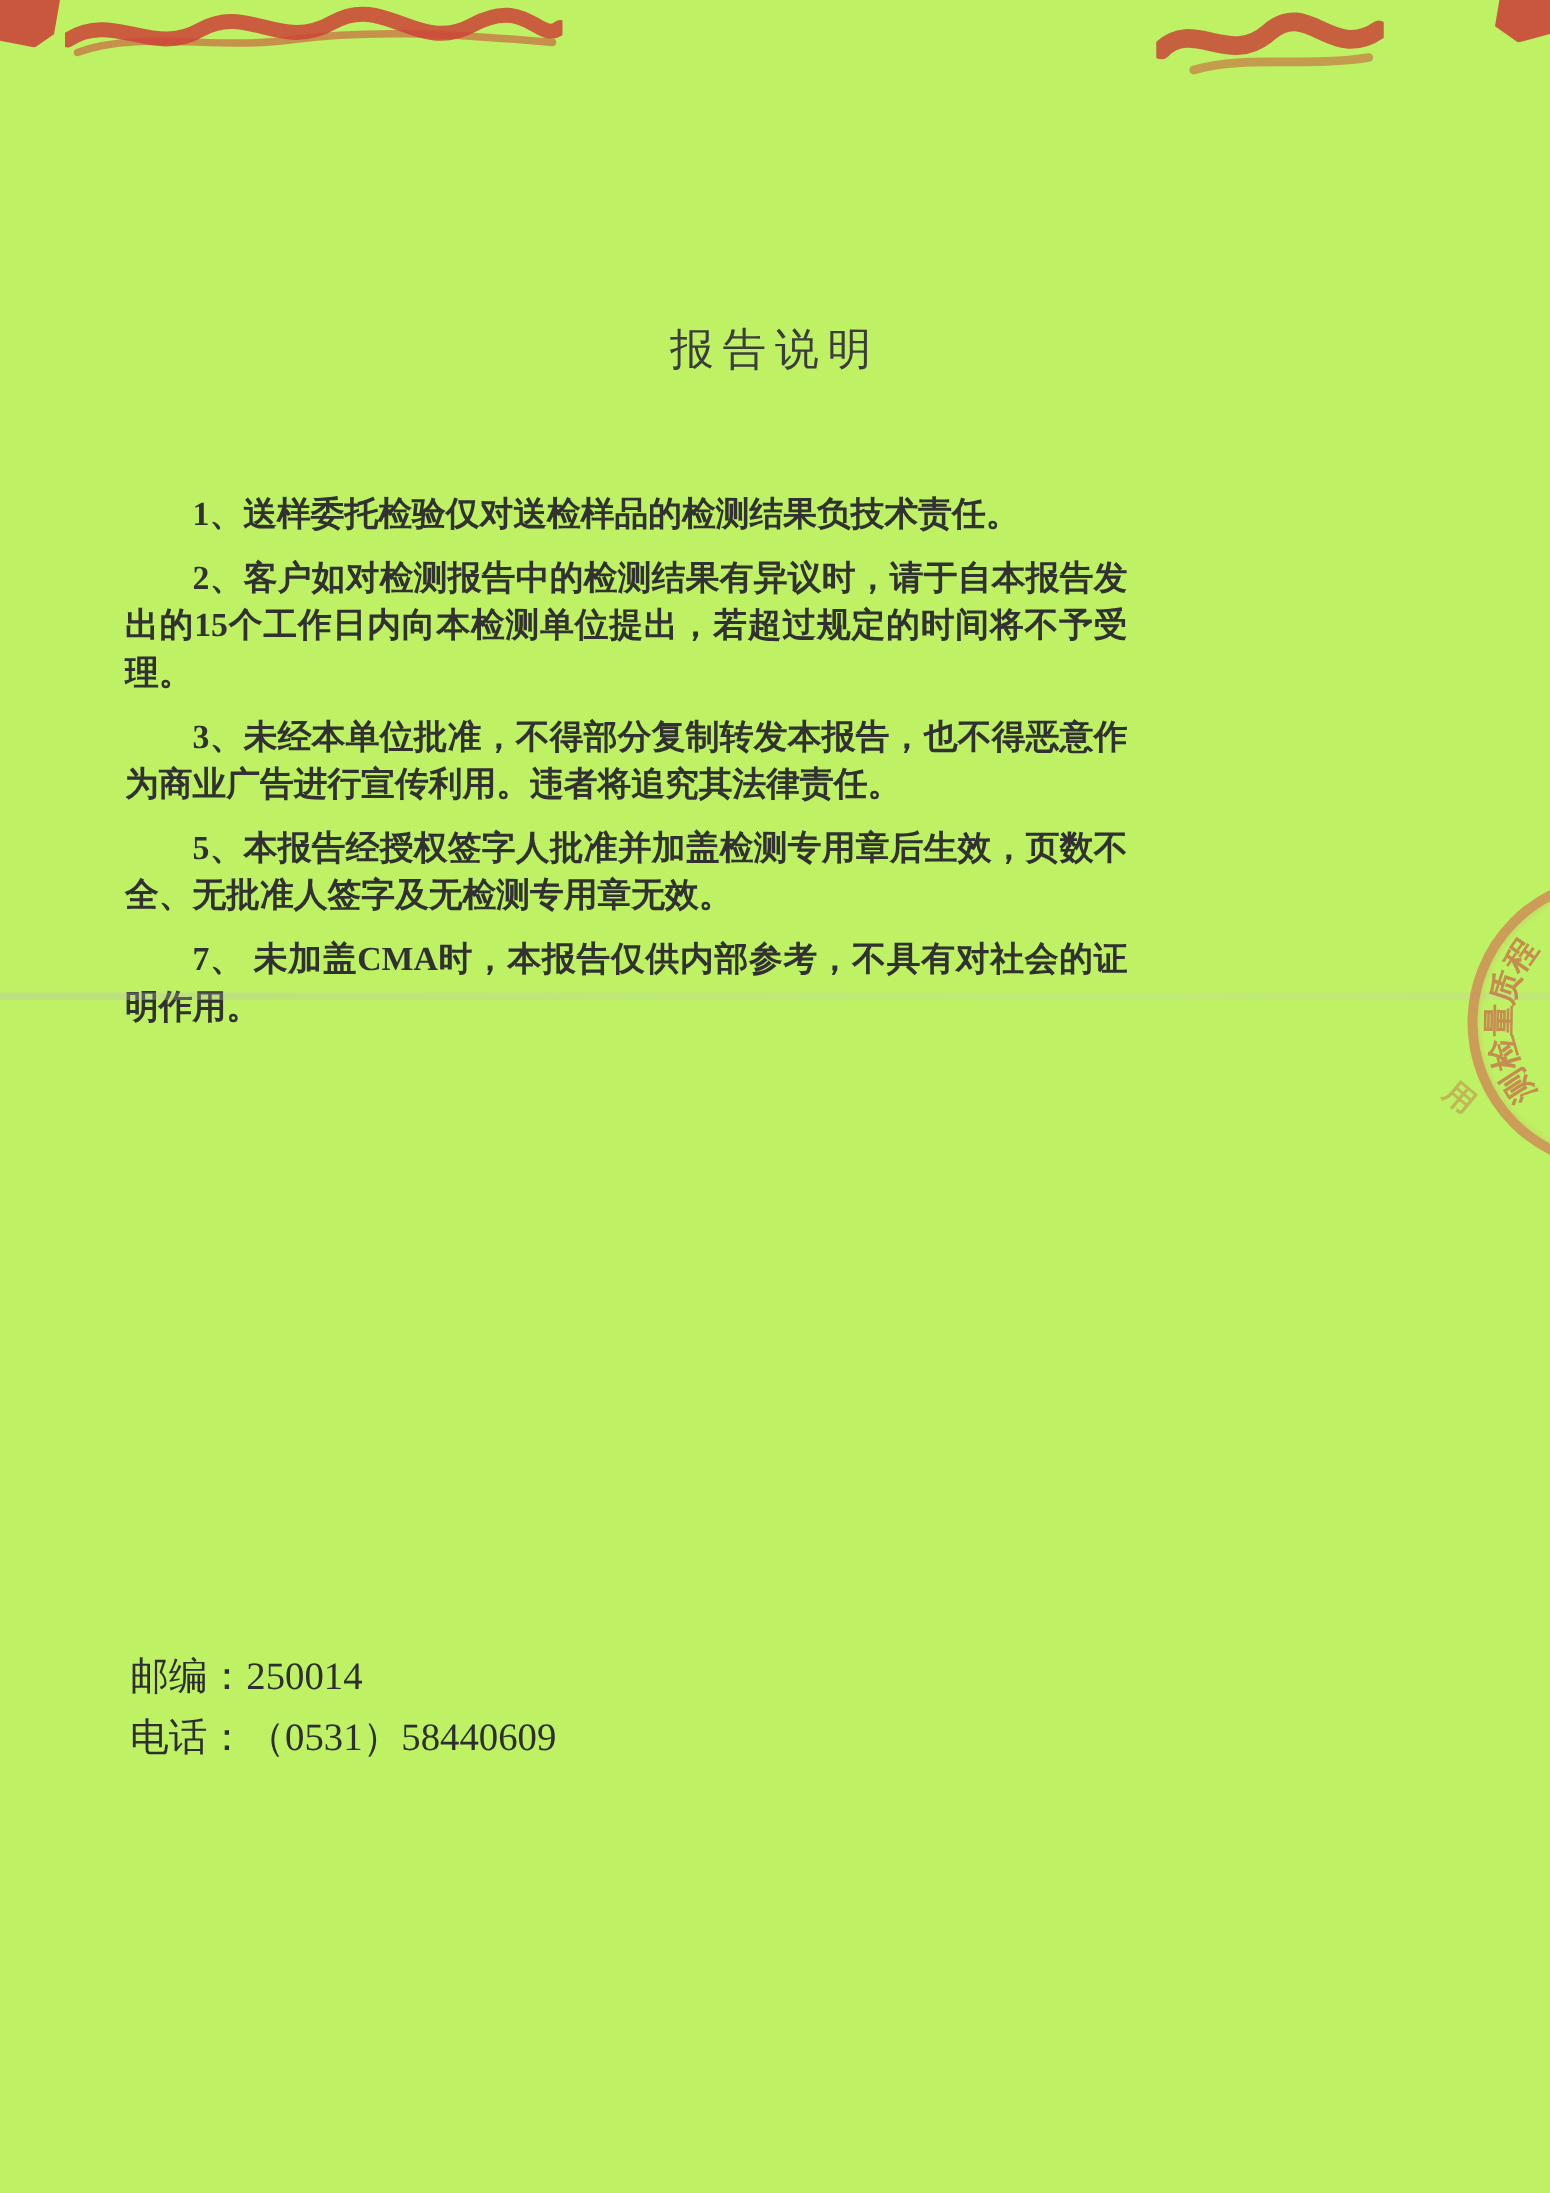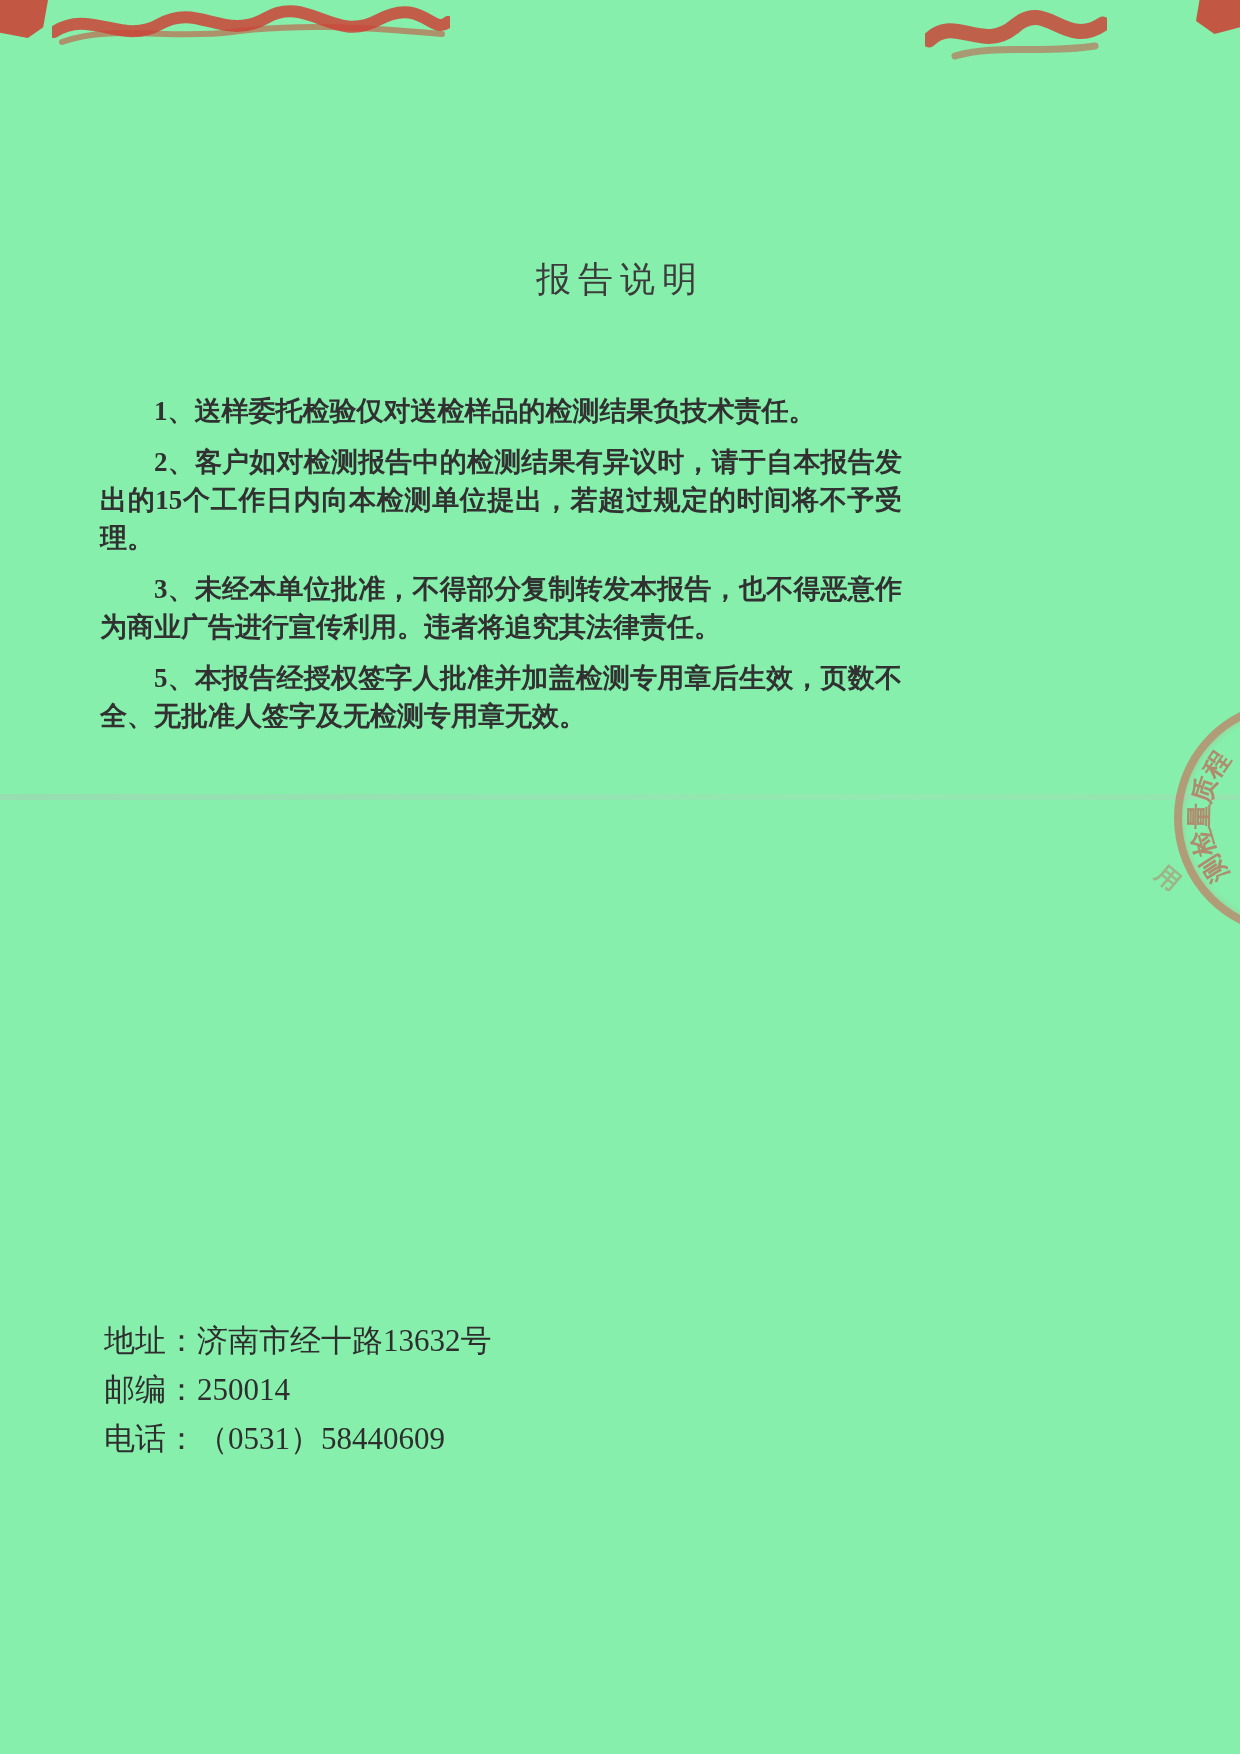--- a/index.html
+++ b/index.html
@@ -4,21 +4,21 @@
 <style>
   html,body{margin:0;padding:0;}
   body{
     width:1240px;height:1754px;
     background:#f4f4f2;
     font-family:"Liberation Serif","DejaVu Serif",serif;
   }
   .page{
     position:relative;
     width:1240px;height:1754px;
-    background:#86efac;
+    background:#bef264;
     overflow:hidden;
     color:#313131;
   }
 
   
   .corner-mark{
     position:absolute;top:0;
     background:#c94638;opacity:.9;
   }
   .corner-mark.left{left:0;width:48px;height:38px;
@@ -98,35 +98,35 @@
   </svg>
   <div class="corner-mark right"></div>
 
   <h1 class="title">报告说明</h1>
 
   <div class="notes">
     <p>1、送样委托检验仅对送检样品的检测结果负技术责任。</p>
     <p>2、客户如对检测报告中的检测结果有异议时，请于自本报告发出的15个工作日内向本检测单位提出，若超过规定的时间将不予受理。</p>
     <p>3、未经本单位批准，不得部分复制转发本报告，也不得恶意作为商业广告进行宣传利用。违者将追究其法律责任。</p>
     <p>5、本报告经授权签字人批准并加盖检测专用章后生效，页数不全、无批准人签字及无检测专用章无效。</p>
+    <p>7、 未加盖CMA时，本报告仅供内部参考，不具有对社会的证明作用。</p>
   </div>
 
   <div class="scan-line"></div>
 
   <div class="stamp">
     <div class="stamp-ring"></div>
     <div>
         <span class="stamp-char" style="left: 54.638px; top: 77.231px; transform: rotate(305deg);">程</span>
         <span class="stamp-char" style="left: 42.5028px; top: 101.57px; transform: rotate(288deg);">质</span>
         <span class="stamp-char" style="left: 38.014px; top: 128.394px; transform: rotate(271deg);">量</span>
         <span class="stamp-char" style="left: 41.5639px; top: 155.359px; transform: rotate(254deg);">检</span>
         <span class="stamp-char" style="left: 52.8423px; top: 180.107px; transform: rotate(237deg);">测</span>
       </div>
   </div>
   <span class="stamp-faint-char">用</span>
 
   <div class="contact">
-    <p>地址：济南市经十路13632号</p>
     <p>邮编：250014</p>
     <p>电话：（0531）58440609</p>
   </div>
 
 </div>
 
 </body></html>

